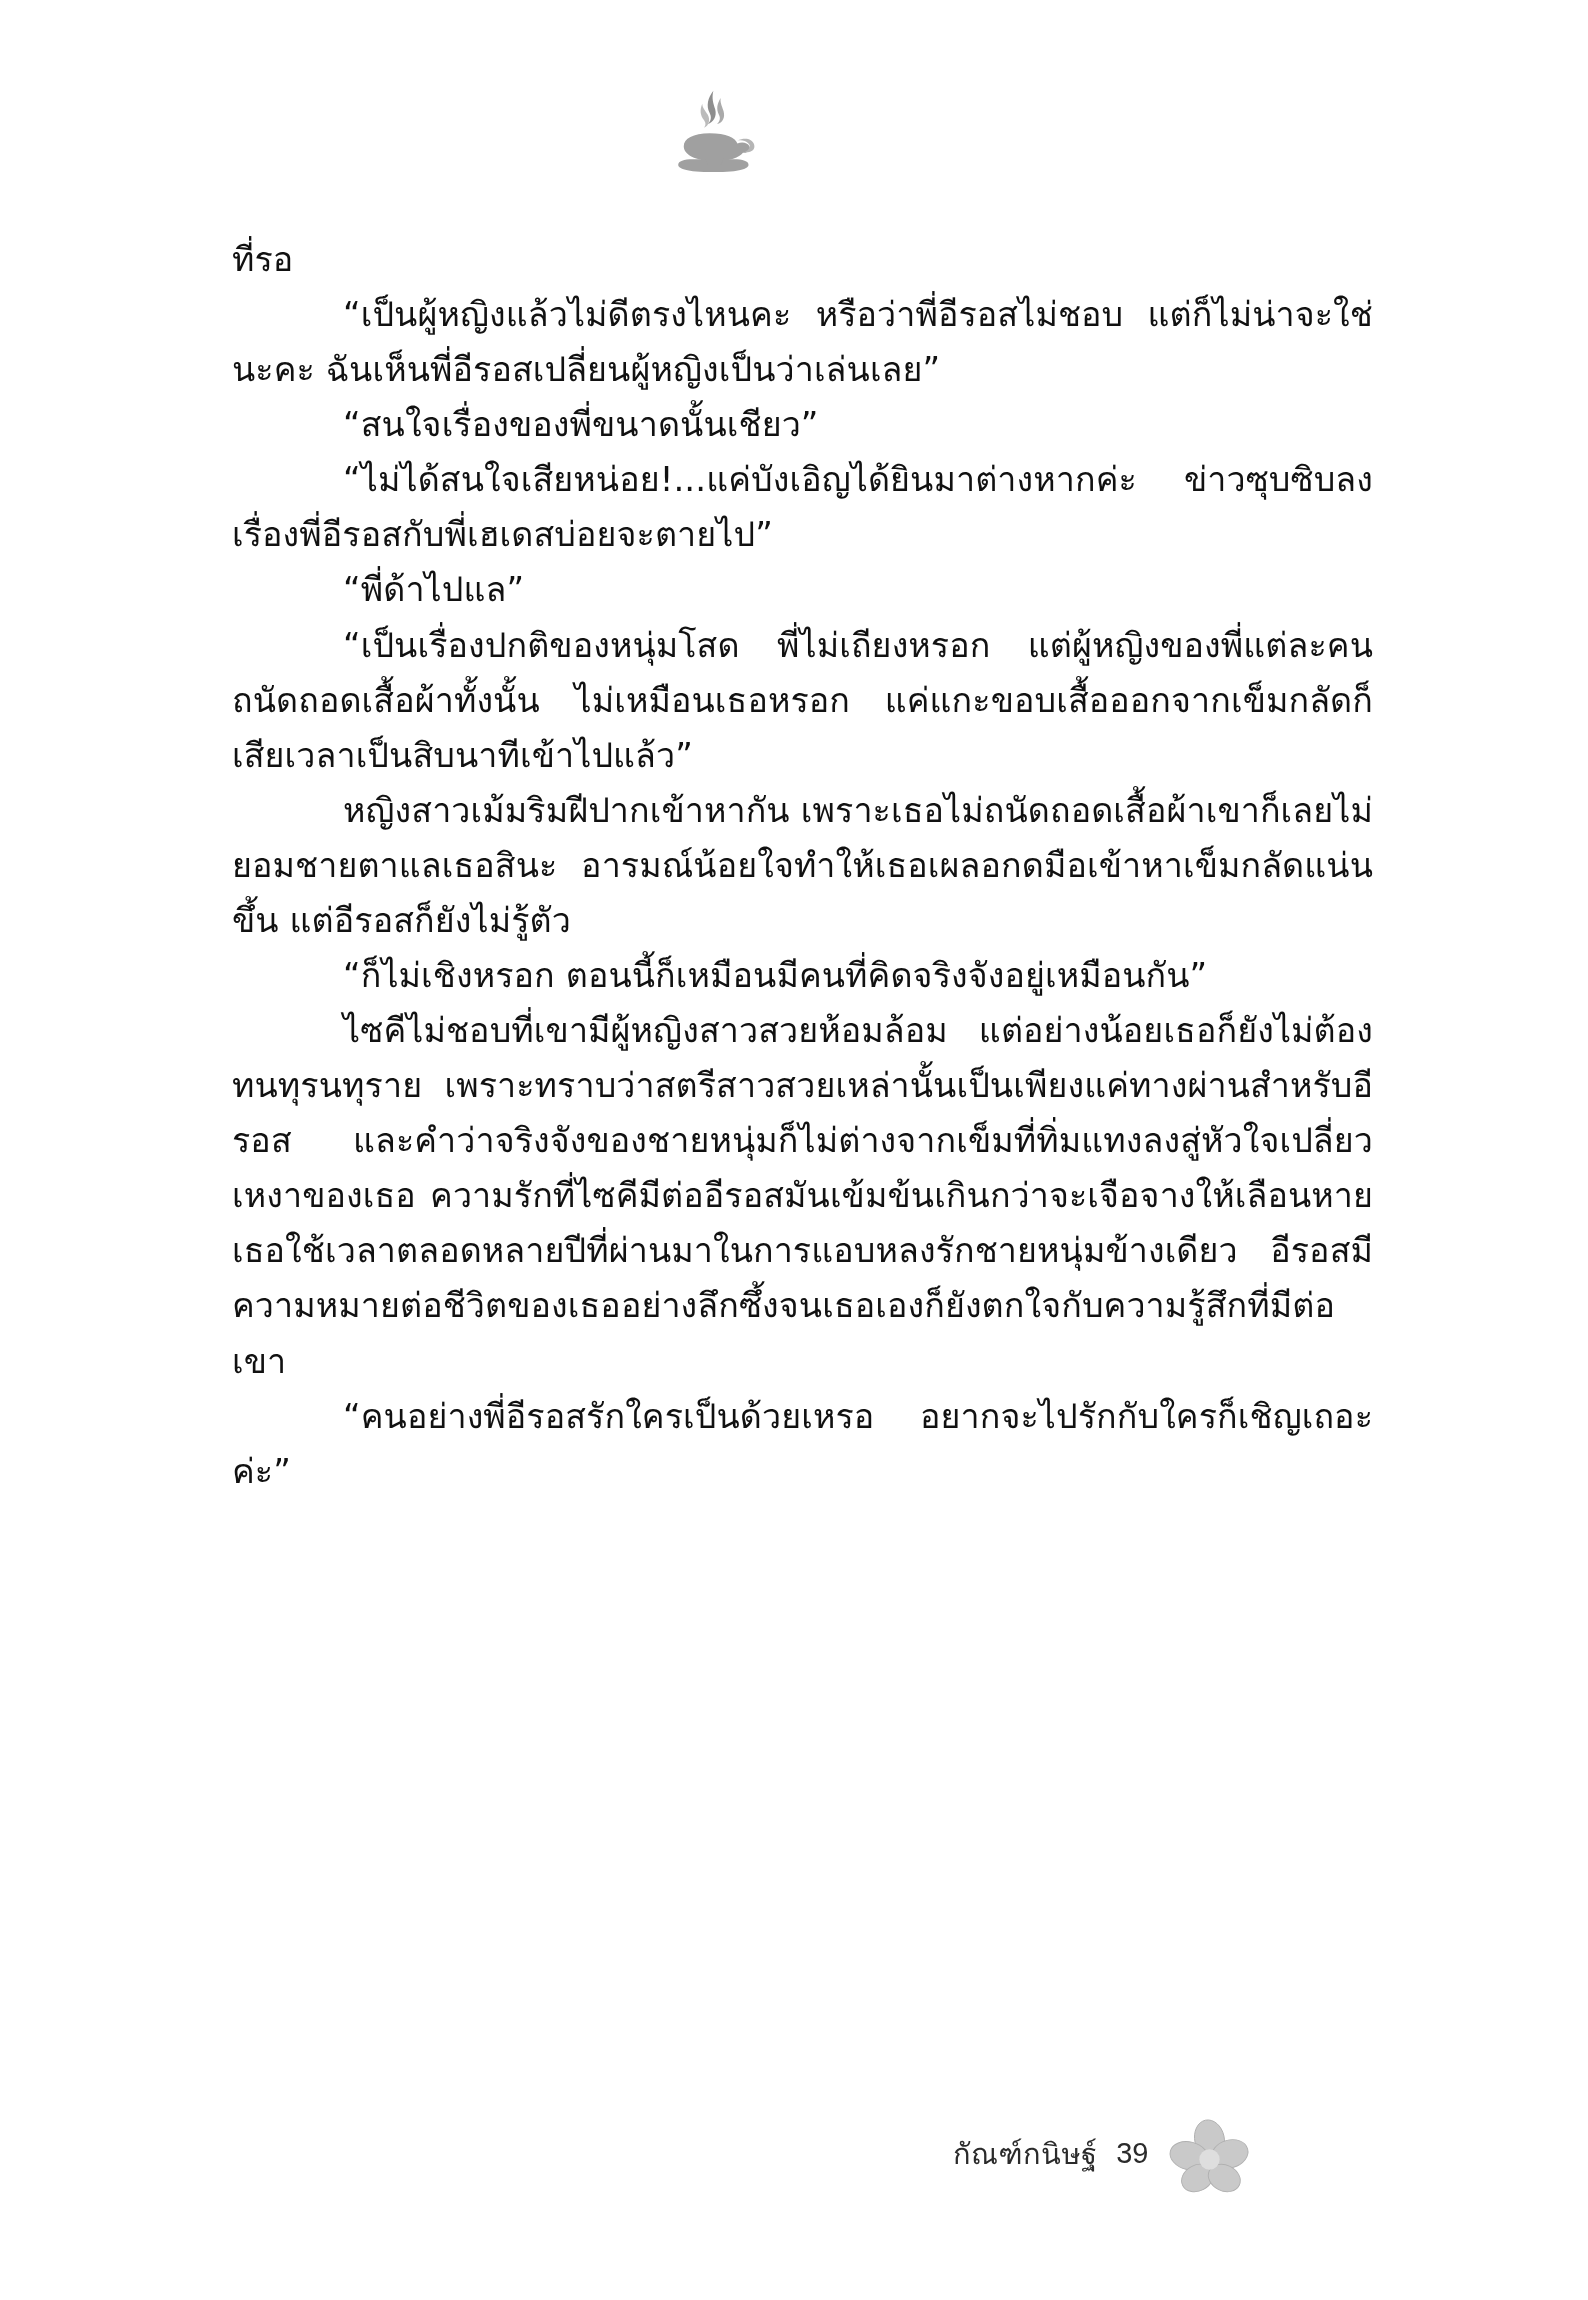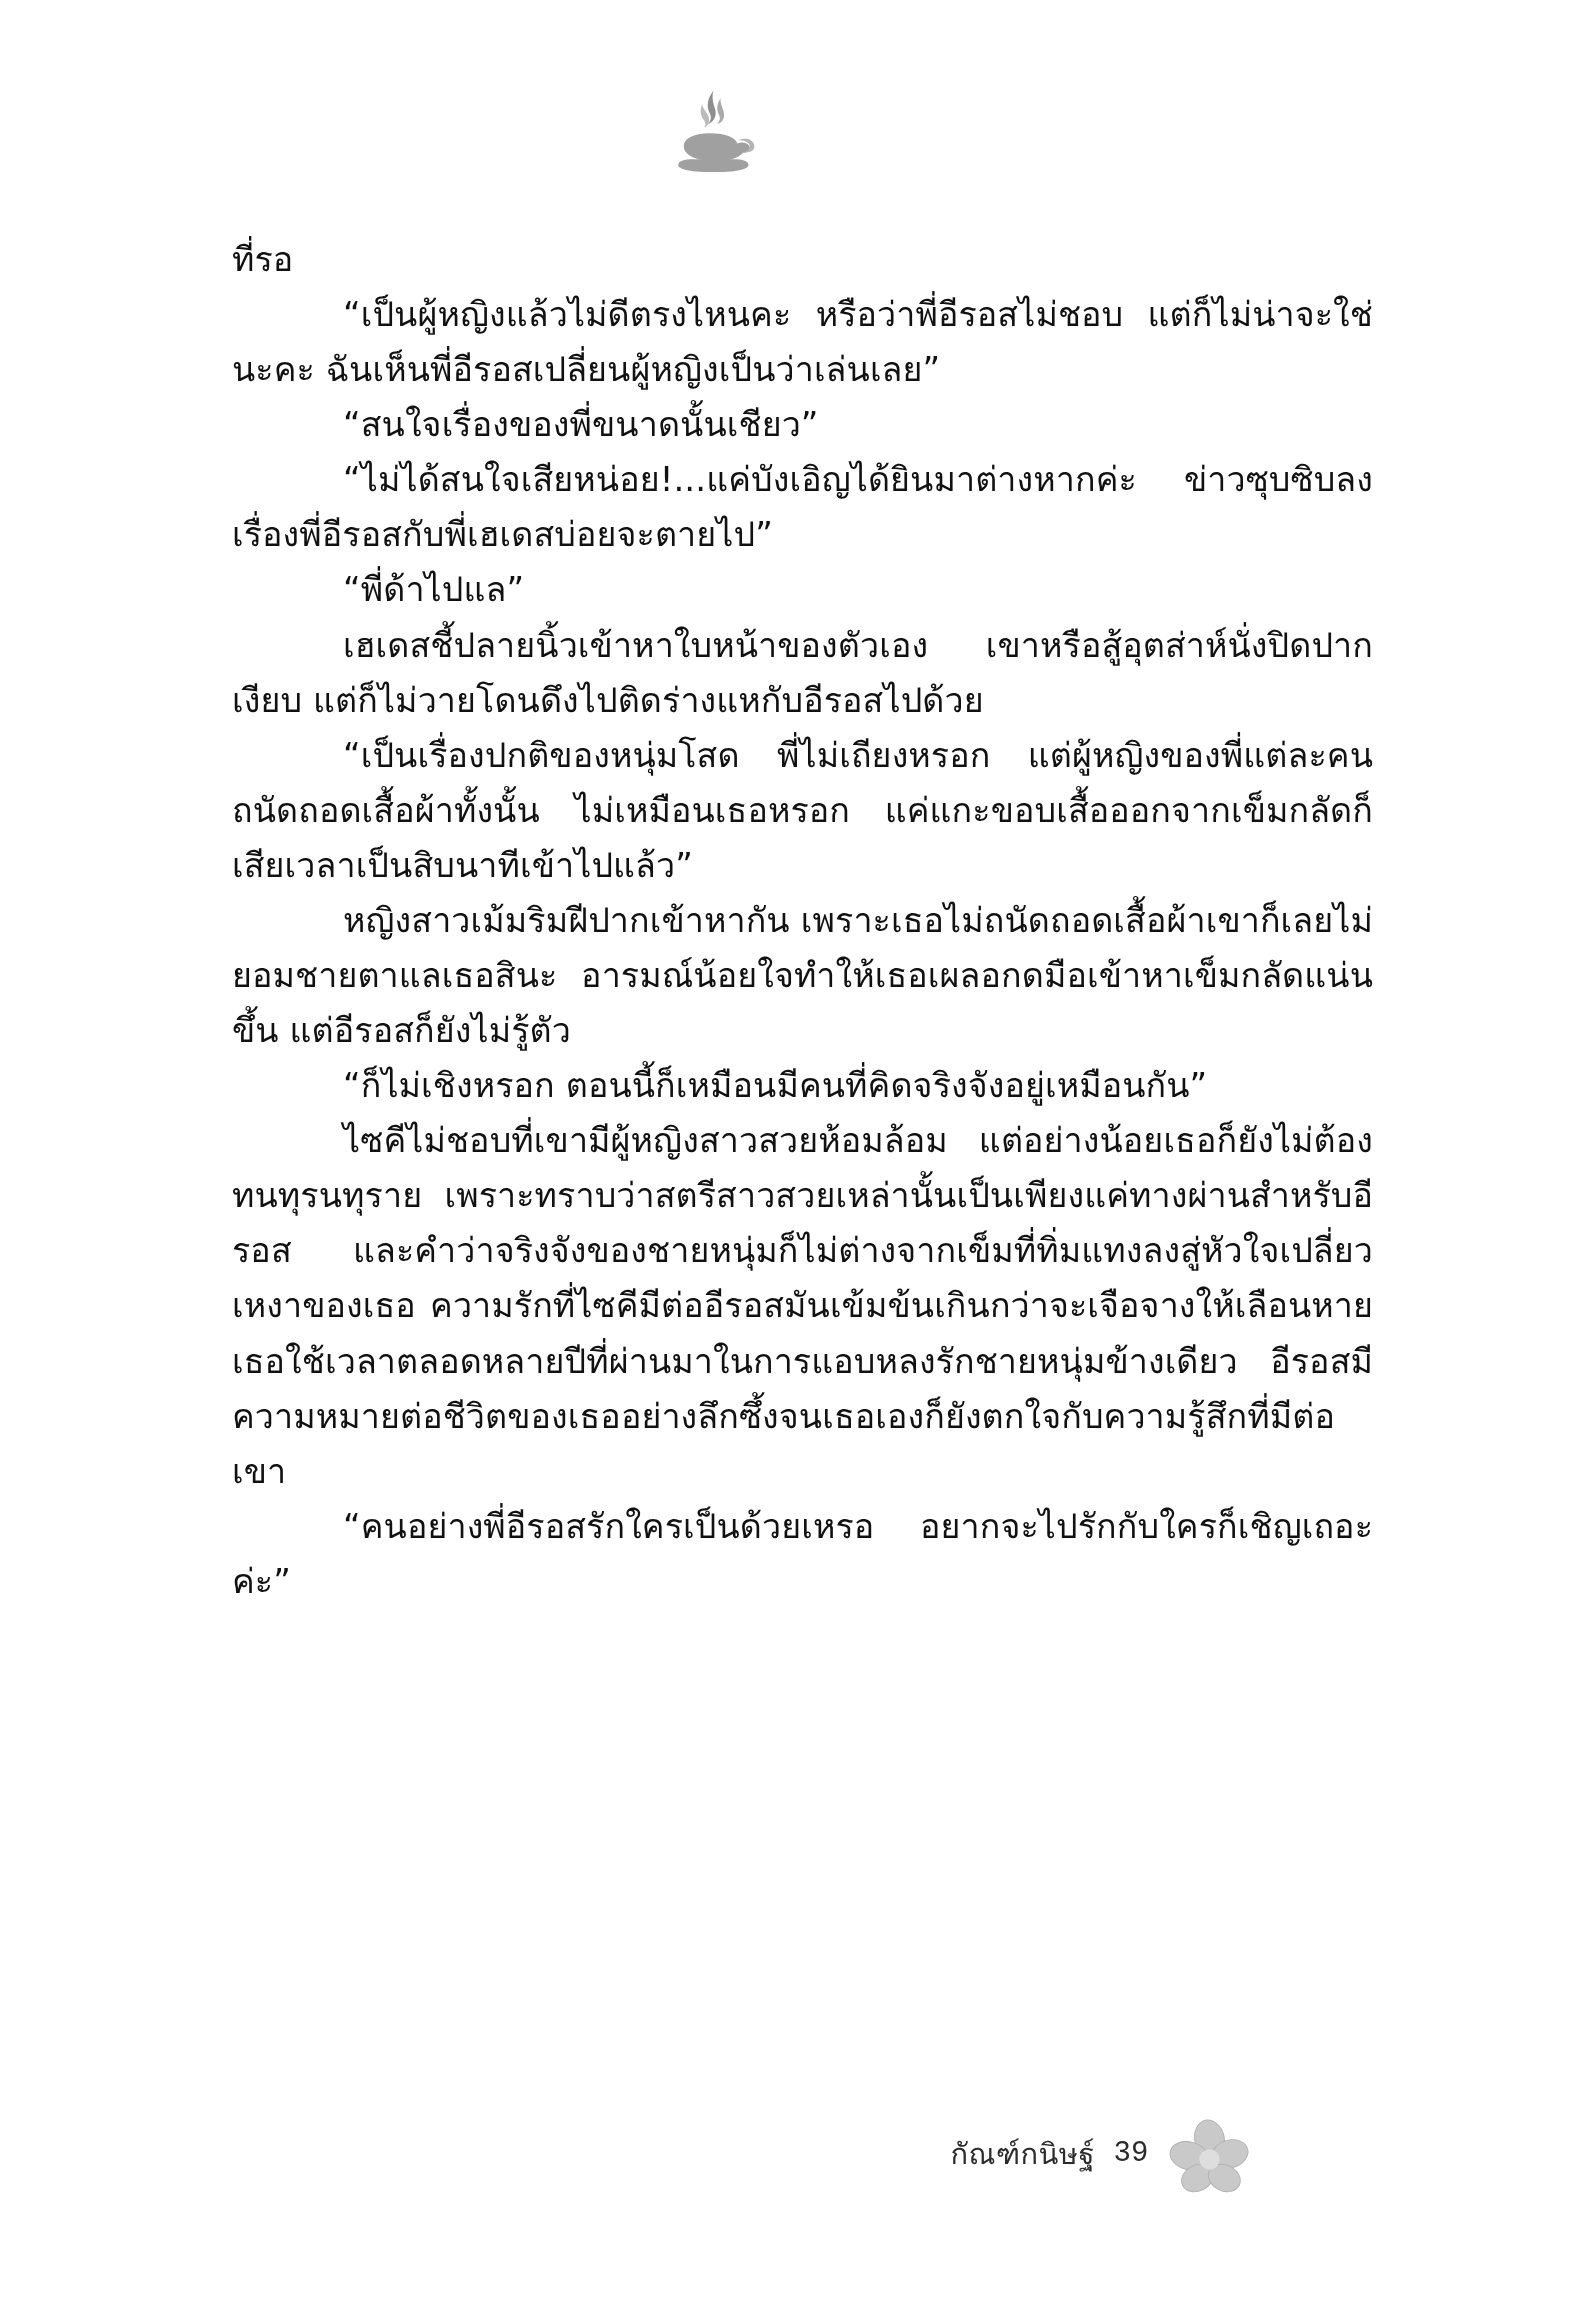--- a/index.html
+++ b/index.html
@@ -73,21 +73,21 @@
   }
   .footer-text {
     font-size: 29px;
     color: #2b2b2b;
     letter-spacing: 0.5px;
     font-family: "DejaVu Sans", sans-serif;
   }
   .footer-page {
     font-size: 29px;
     color: #2b2b2b;
-    font-family: Liberation Mono, monospace;
+    font-family: Liberation Sans, sans-serif;
   }
   .flower {
     width: 85px;
     height: 85px;
     position: relative;
     top: 5.6px;
   }
 </style>
 </head>
 <body>
@@ -113,21 +113,20 @@
       </svg>
     </span>
   </div>
 
   <div class="content">
     <p class="noindent">ที่รอ</p>
     <p class="indent">“เป็นผู้หญิงแล้วไม่ดีตรงไหนคะ หรือว่าพี่อีรอสไม่ชอบ แต่ก็ไม่น่าจะใช่นะคะ  ฉันเห็นพี่อีรอสเปลี่ยนผู้หญิงเป็นว่าเล่นเลย”</p>
     <p class="indent last-line-left">“สนใจเรื่องของพี่ขนาดนั้นเชียว”</p>
     <p class="indent">“ไม่ได้สนใจเสียหน่อย!...แค่บังเอิญได้ยินมาต่างหากค่ะ ข่าวซุบซิบลงเรื่องพี่อีรอสกับพี่เฮเดสบ่อยจะตายไป”</p>
     <p class="indent last-line-left">“พี่ด้าไปแล”</p>
-    <p class="indent">เฮเดสชี้ปลายนิ้วเข้าหาใบหน้าของตัวเอง เขาหรือสู้อุตส่าห์นั่งปิดปากเงียบ  แต่ก็ไม่วายโดนดึงไปติดร่างแหกับอีรอสไปด้วย</p>
     <p class="indent">“เป็นเรื่องปกติของหนุ่มโสด พี่ไม่เถียงหรอก แต่ผู้หญิงของพี่แต่ละคนถนัดถอดเสื้อผ้าทั้งนั้น ไม่เหมือนเธอหรอก แค่แกะขอบเสื้อออกจากเข็มกลัดก็เสียเวลาเป็นสิบนาทีเข้าไปแล้ว”</p>
     <p class="indent">หญิงสาวเม้มริมฝีปากเข้าหากัน เพราะเธอไม่ถนัดถอดเสื้อผ้าเขาก็เลยไม่ยอมชายตาแลเธอสินะ อารมณ์น้อยใจทำให้เธอเผลอกดมือเข้าหาเข็มกลัดแน่นขึ้น  แต่อีรอสก็ยังไม่รู้ตัว</p>
     <p class="indent last-line-left">“ก็ไม่เชิงหรอก ตอนนี้ก็เหมือนมีคนที่คิดจริงจังอยู่เหมือนกัน”</p>
     <p class="indent">ไซคีไม่ชอบที่เขามีผู้หญิงสาวสวยห้อมล้อม แต่อย่างน้อยเธอก็ยังไม่ต้องทนทุรนทุราย เพราะทราบว่าสตรีสาวสวยเหล่านั้นเป็นเพียงแค่ทางผ่านสำหรับอีรอส และคำว่าจริงจังของชายหนุ่มก็ไม่ต่างจากเข็มที่ทิ่มแทงลงสู่หัวใจเปลี่ยวเหงาของเธอ ความรักที่ไซคีมีต่ออีรอสมันเข้มข้นเกินกว่าจะเจือจางให้เลือนหาย เธอใช้เวลาตลอดหลายปีที่ผ่านมาในการแอบหลงรักชายหนุ่มข้างเดียว อีรอสมีความหมายต่อชีวิตของเธออย่างลึกซึ้งจนเธอเองก็ยังตกใจกับความรู้สึกที่มีต่อเขา</p>
     <p class="indent">“คนอย่างพี่อีรอสรักใครเป็นด้วยเหรอ อยากจะไปรักกับใครก็เชิญเถอะค่ะ”</p>
   </div>
 
   <div class="footer">
     <span class="footer-text">กัณฑ์กนิษฐ์</span>
     <span class="footer-page">39</span>

